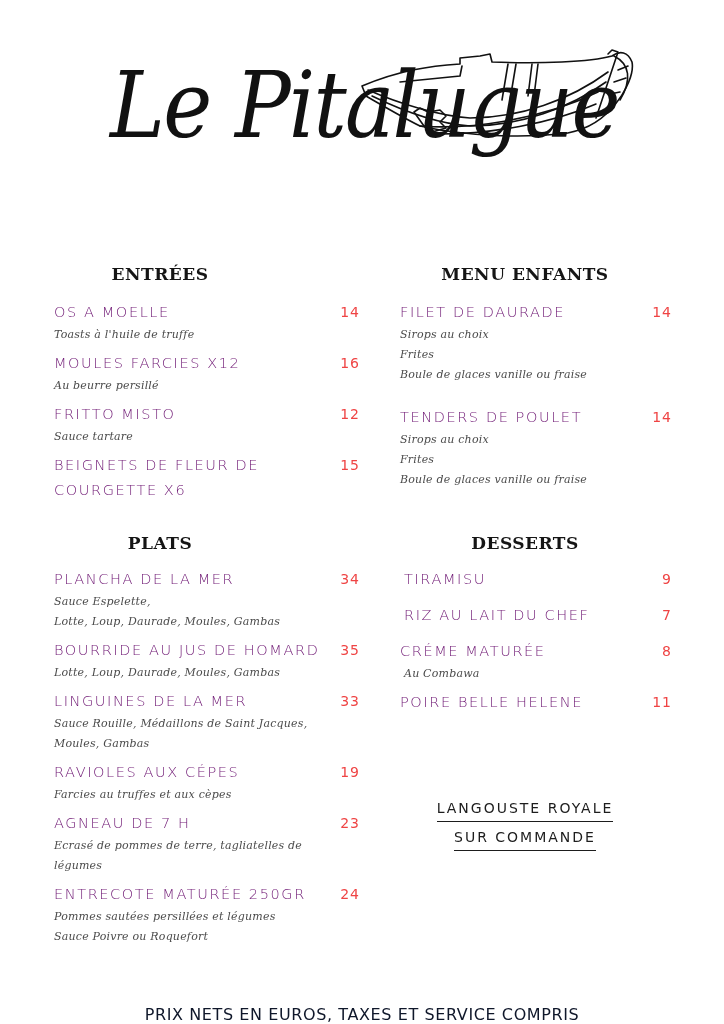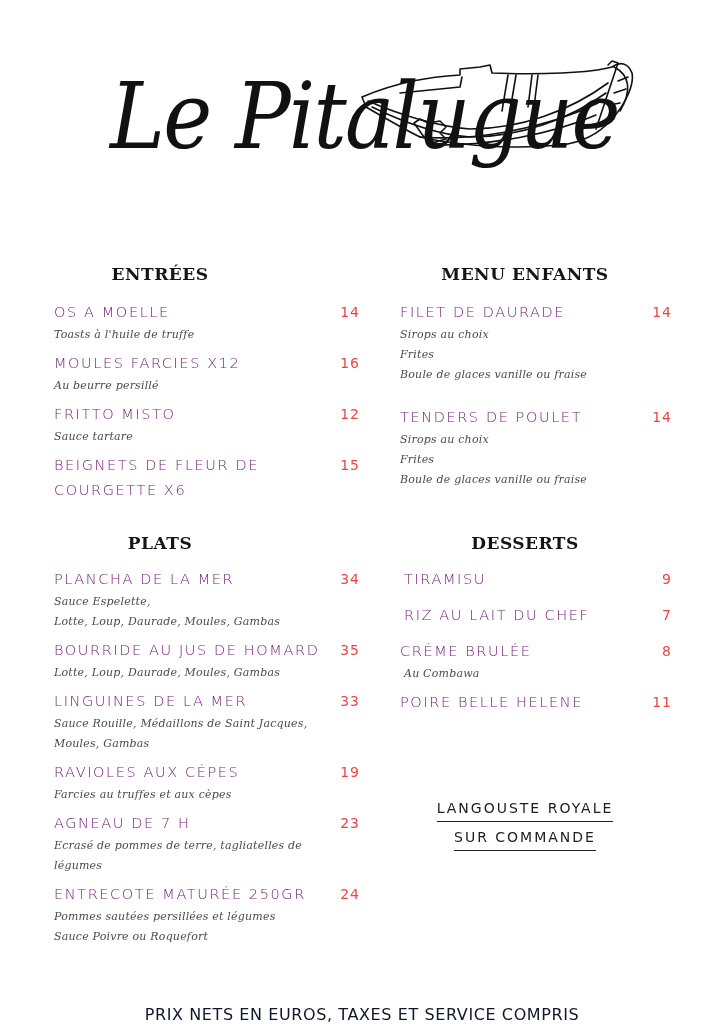--- a/index.html
+++ b/index.html
@@ -1,18 +1,18 @@
 <!DOCTYPE html>
 <html><head>
 <meta charset="utf-8">
 <style>
   html, body { margin: 0; padding: 0; background: #ffffff; }
   body { width: 724px; height: 1024px; position: relative; overflow: hidden; color: #1a1a1a; font-family: "DejaVu Sans", sans-serif; }
 
-  .logo { position: absolute; left: 0; top: 0; width: 724px; height: 240px; margin-top: 11px; }
+  .logo { position: absolute; left: 0; top: 0; width: 724px; height: 240px; }
   .logo svg { position: absolute; left: 0; top: 0; }
   .logo-text { position: absolute; left: 110px; top: 60px; font-family: "DejaVu Serif", serif; font-style: italic; font-size: 92px; letter-spacing: -2px; color: #111; line-height: 1; transform: scaleX(0.9); transform-origin: left top; }
 
   .col { position: absolute; }
   .col-left { left: 54px; width: 306px; }
   .col-right { left: 400px; width: 272px; }
 
   .sec-title { font-family: "DejaVu Serif", serif; font-weight: bold; font-size: 17px; letter-spacing: 0.5px; text-align: center; margin: 0; color: #151515; }
 
   .item { position: relative; }
@@ -161,21 +161,21 @@
     <div class="item-name">TIRAMISU</div>
     <div class="item-price">9</div>
   </div>
   <div style="height:11px"></div>
   <div class="item" style="padding-left:4px;">
     <div class="item-name">RIZ AU LAIT DU CHEF</div>
     <div class="item-price">7</div>
   </div>
   <div style="height:11px"></div>
   <div class="item">
-    <div class="item-name">CRÉME BRULÉE</div>
+    <div class="item-name">CRÉME MATURÉE</div>
     <div class="item-price">8</div>
     <div class="item-desc" style="padding-left:4px;">Au Combawa</div>
   </div>
   <div style="height:6px"></div>
   <div class="item">
     <div class="item-name">POIRE BELLE HELENE</div>
     <div class="item-price">11</div>
   </div>
 </div>
 

